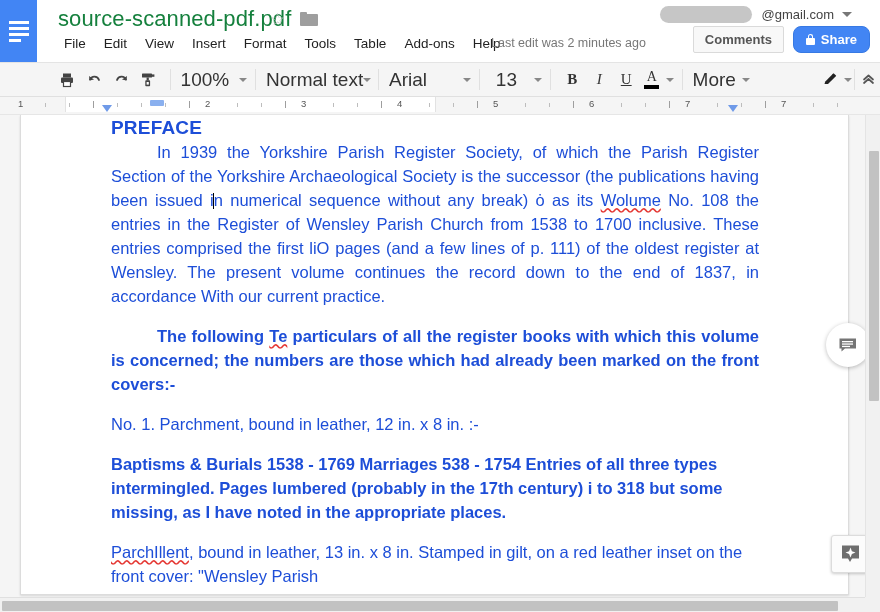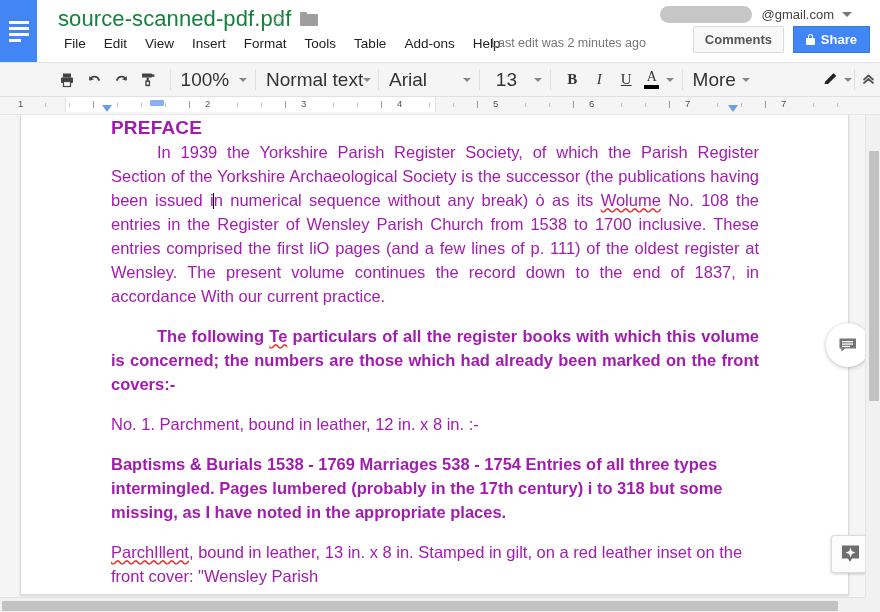--- a/index.html
+++ b/index.html
@@ -46,21 +46,21 @@
   .btn-comments {
     position: absolute; right: 96px; top: 26px;
     height: 27px; padding: 0 11px;
     border: 1px solid #dadada; background: #f8f8f8; border-radius: 2px;
     font-size: 13px; font-weight: bold; color: #555;
     display: flex; align-items: center; cursor: pointer;
   }
   .btn-share {
     position: absolute; right: 10px; top: 26px;
     height: 27px; padding: 0 12px;
-    background: #4285f4; border: 1px solid #3779e3; border-radius: 0;
+    background: #4285f4; border: 1px solid #3779e3; border-radius: 8px;
     font-size: 13px; font-weight: bold; color: #fff;
     display: flex; align-items: center; gap: 6px; cursor: pointer;
   }
   .lock-glyph { width: 9px; height: 11px; position: relative; }
   .lock-glyph .shackle { position: absolute; left: 2px; top: 0; width: 5px; height: 5px; border: 1.4px solid #fff; border-bottom: none; border-radius: 3px 3px 0 0; }
   .lock-glyph .body { position: absolute; left: 0; top: 4px; width: 9px; height: 7px; background: #fff; border-radius: 1px; }
 
   
   .toolbar {
     position: absolute; left: 0; top: 62px; width: 880px; height: 35px;
@@ -109,21 +109,21 @@
     background: #f5f5f5; overflow: hidden;
   }
   .page {
     position: absolute; left: 20px; top: 0; width: 829px; height: 480px;
     background: #fff; border: 1px solid #dcdcdc; border-top: none;
     box-shadow: 0 1px 2px rgba(0,0,0,.12);
   }
   .doc-body {
     position: absolute; left: 90px; top: 0; width: 648px;
     font-family: "Liberation Sans", sans-serif;
-    color: #a21caf;
+    color: #1d4ed8;
   }
   h1.preface { font-size: 19px; font-weight: bold; margin: 0; padding-top: 2px; letter-spacing: .2px; }
   p.para { font-size: 16.5px; line-height: 24px; margin: 0; text-align: justify; }
   p.para.ind { text-indent: 46px; }
   p.bold { font-weight: bold; }
   p.gap { margin-top: 1px; }
   p.gap2 { margin-top: 16px; }
   .sp { text-decoration: underline; text-decoration-style: wavy; text-decoration-color: #e53935; -webkit-text-decoration-line: underline; -webkit-text-decoration-style: wavy; -webkit-text-decoration-color: #e53935; }
   .caret-bar { display: inline-block; width: 1.2px; height: 16px; background: #000; vertical-align: -3px; margin: 0 -0.6px; }
 

